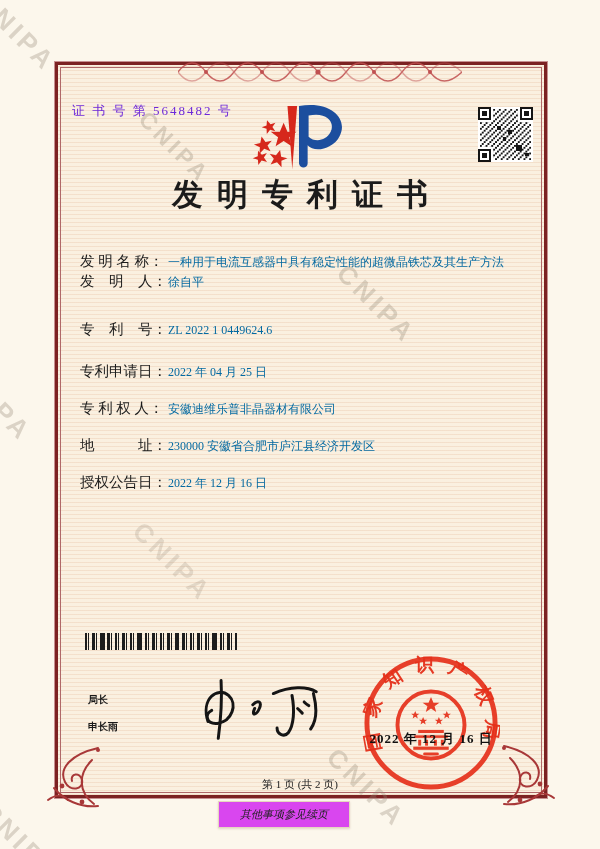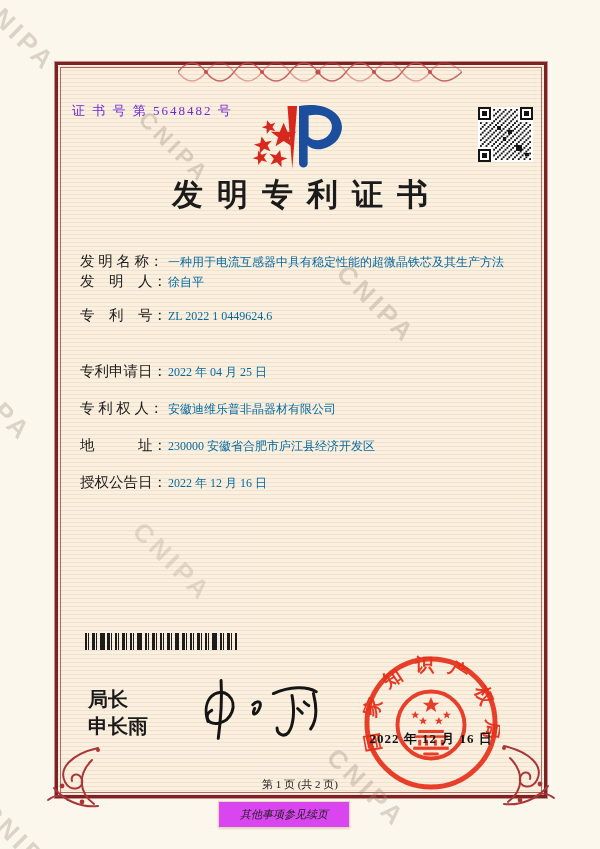--- a/index.html
+++ b/index.html
@@ -48,21 +48,21 @@
     text-align:justify;
   }
   .body-text p{margin:0; text-indent:2em;}
   .barcode{
     position:absolute; left:85px; top:633px; width:152px; height:17px;
     background-image:
       repeating-linear-gradient(90deg, transparent 0 17px, #1c1c1c 17px 20px, transparent 20px 37px),
       repeating-linear-gradient(90deg, #1c1c1c 0 2px, transparent 2px 3px, #1c1c1c 3px 4px,
         transparent 4px 7px, #1c1c1c 7px 10px, transparent 10px 11px, #1c1c1c 11px 12px, transparent 12px 15px);
   }
-  .official{position:absolute; left:88px; top:686px; font-size:20px; font-weight:bold; line-height:27px; color:#1a1a1a;}
+  .official{position:absolute; left:88px; top:686px; font-size:10px; font-weight:bold; line-height:27px; color:#1a1a1a;}
   .signature{position:absolute; left:180px; top:672px;}
   .seal-wrap{position:absolute; left:362px; top:654px; width:138px; height:138px;}
   .seal-date{
     position:absolute; left:0; top:76px; width:138px; text-align:center;
     font-size:13px; font-weight:bold; letter-spacing:1px; color:#111;
   }
   .page-number{position:absolute; left:0; top:777px; width:600px; text-align:center; font-size:11px; color:#222;}
   .tab{
     position:absolute; left:218px; top:801px; width:130px; height:25px;
     background:#d946ef; border:1px solid #e6d6bf; box-shadow:0 1px 2px rgba(150,120,90,0.25);
@@ -185,21 +185,21 @@
 
     <div class="title">发明专利证书</div>
 
     <div>
       <div class="frow" style="top:252px;">
         <span class="flabel">发 明 名 称：</span><span class="fvalue">一种用于电流互感器中具有稳定性能的超微晶铁芯及其生产方法</span>
       </div>
       <div class="frow" style="top:272px;">
         <span class="flabel">发　明　人：</span><span class="fvalue">徐自平</span>
       </div>
-      <div class="frow" style="top:306px;">
+      <div class="frow" style="top:320px;">
         <span class="flabel">专　利　号：</span><span class="fvalue">ZL 2022 1 0449624.6</span>
       </div>
       <div class="frow" style="top:362px;">
         <span class="flabel">专利申请日：</span><span class="fvalue">2022 年 04 月 25 日</span>
       </div>
       <div class="frow" style="top:399px;">
         <span class="flabel">专 利 权 人：</span><span class="fvalue">安徽迪维乐普非晶器材有限公司</span>
       </div>
       <div class="frow" style="top:436px;">
         <span class="flabel">地　　　址：</span><span class="fvalue">230000 安徽省合肥市庐江县经济开发区</span>

